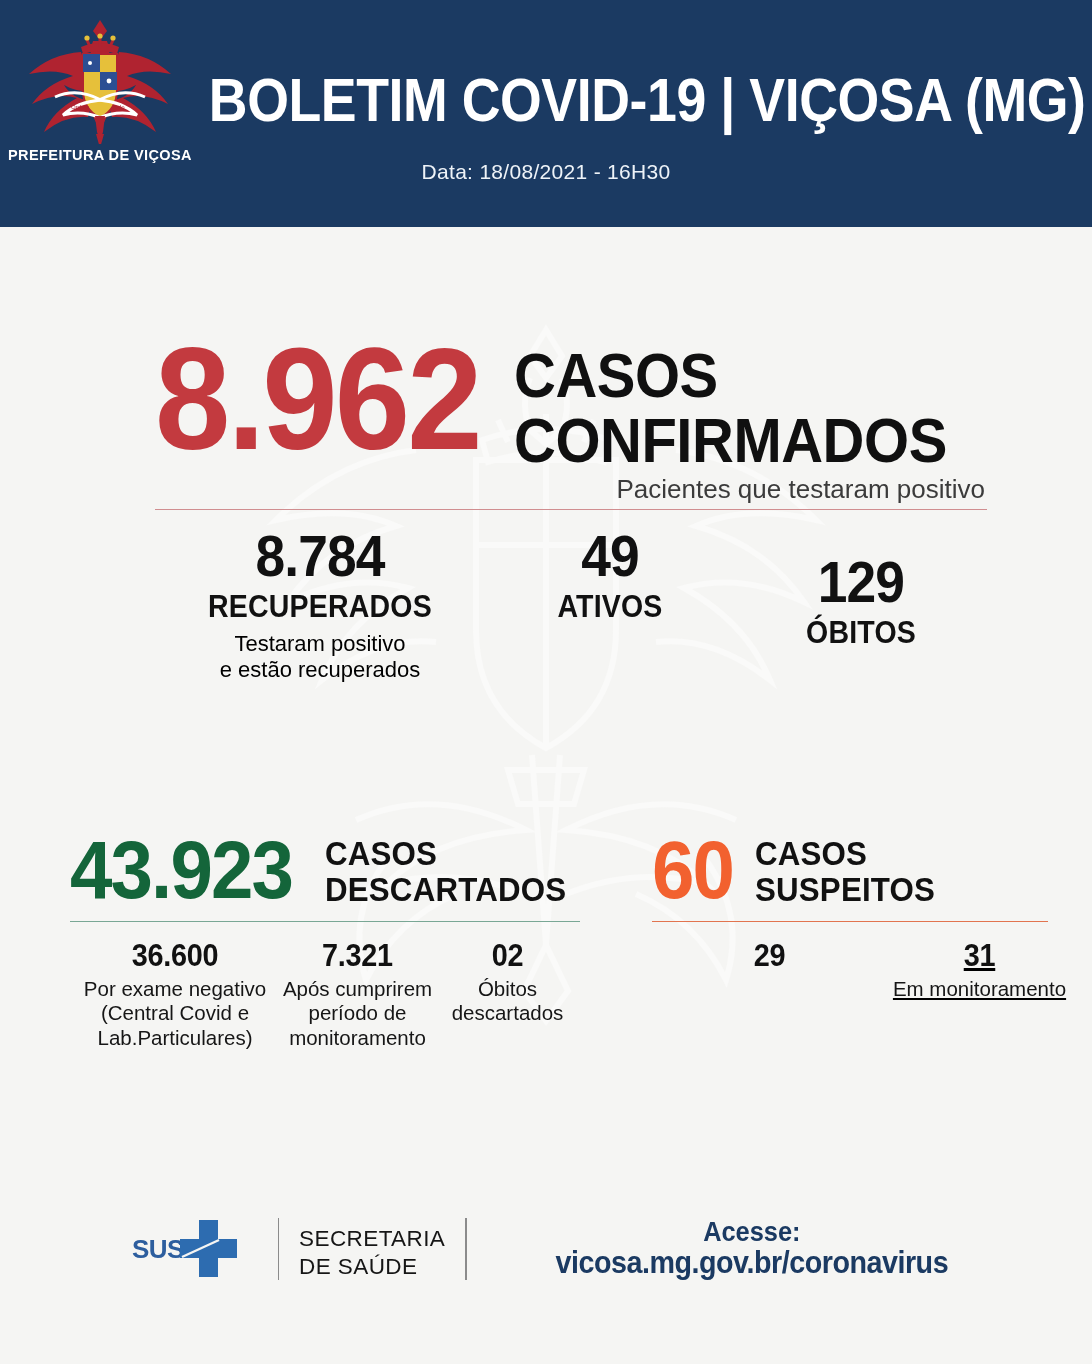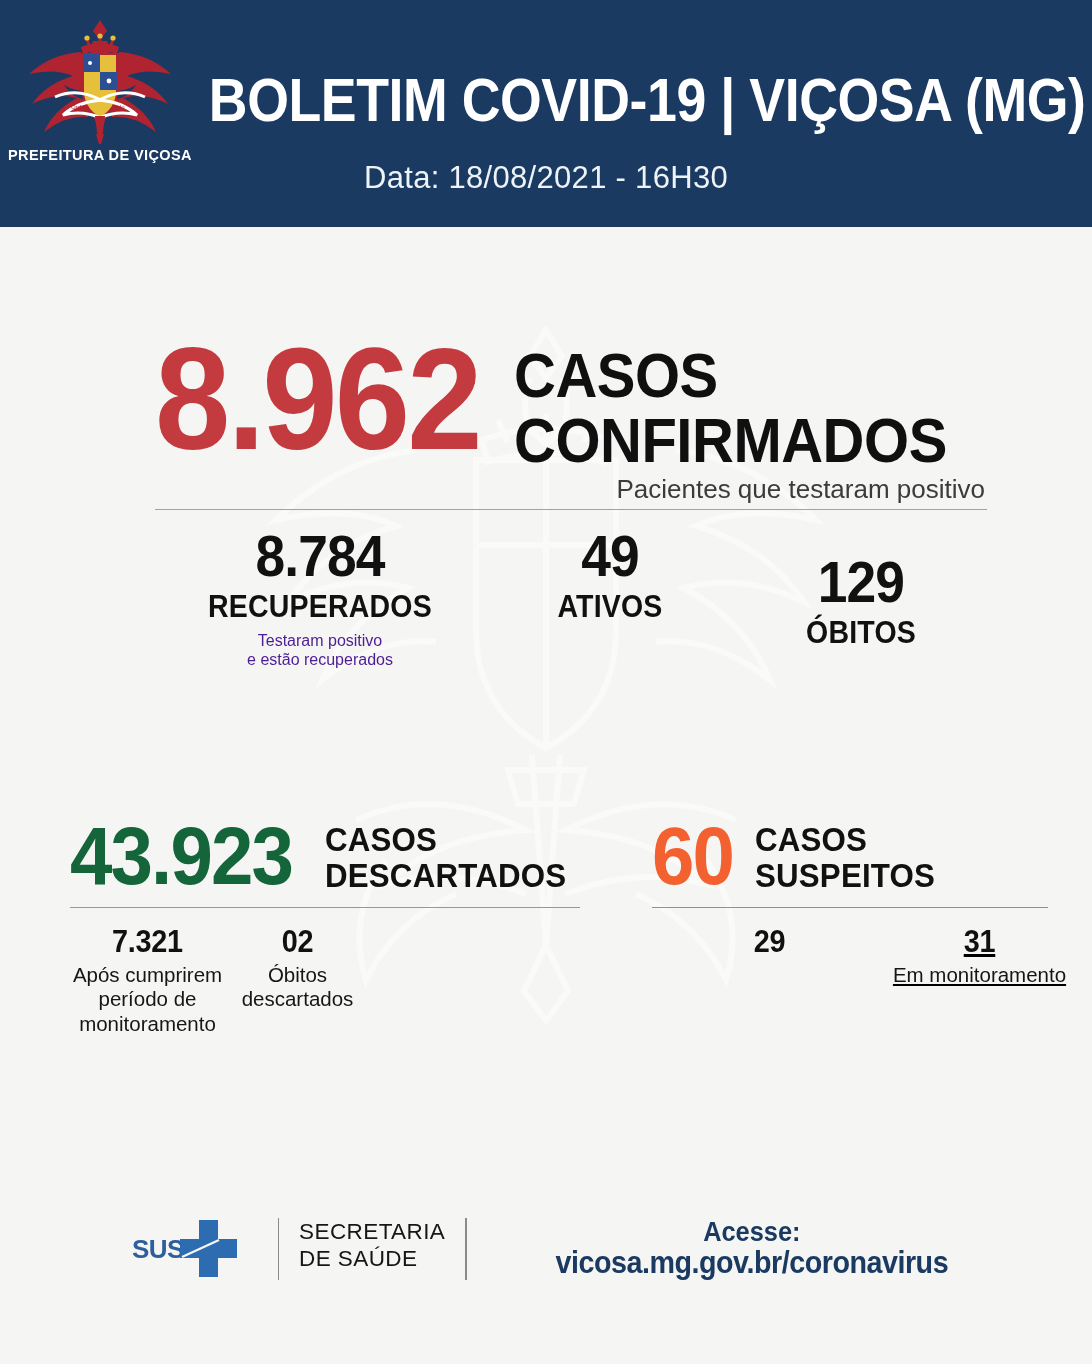--- a/index.html
+++ b/index.html
@@ -73,21 +73,21 @@
     padding-left:10px;
     margin-top:22px;
     font-family:"Liberation Sans", sans-serif;
   }
   .header-date {
     position:absolute;
     left:0; right:0;
     top:160px;
     text-align:center;
     color:#eef3f8;
-    font-size:31px;
+    font-size:21px;
     font-weight:normal;
     letter-spacing:0.3px;
     font-family:"Liberation Sans", sans-serif;
   }
 
   
   .main { position:relative; z-index:2; }
 
   
   .confirmed-block {
@@ -161,31 +161,31 @@
     color:#111111;
     font-size:31px;
     font-weight:bold;
     line-height:1.15;
     margin-top:4px;
     letter-spacing:0.2px;
     transform:scaleX(0.92);
     font-family:"Liberation Sans", sans-serif;
   }
   .substat-desc {
-    color:#4c1d95;
-    font-size:16px;
+    color:#000000;
+    font-size:22px;
     line-height:1.22;
     margin-top:6px;
     font-family:"Liberation Sans", sans-serif;
   }
 
   
   .lower {
     position:absolute;
-    top:590px; left:0;
+    top:604px; left:0;
     width:1092px;
     display:flex;
   }
   .panel-green { width:600px; padding-left:70px; }
   .panel-orange { width:492px; padding-left:52px; }
 
   .panel-head { display:flex; align-items:flex-start; }
   .panel-number {
     font-size:82px;
     font-weight:bold;
@@ -242,21 +242,21 @@
   .bd-o1 { width:235px; }
   .bd-o2 { width:185px;text-decoration:underline; }
 
   
   .footer {
     position:absolute;
     z-index:2;
     left:0; top:1218px;
     width:1092px;
     display:flex;
-    align-items:flex-start;
+    align-items:flex-end;
     justify-content:center;
   }
   .sus-logo {
     display:flex;
     align-items:center;
     width:116px;
     margin-right:10px;
   }
   .sus-svg { width:116px; height:62px; display:block; }
   .fdiv {
@@ -379,20 +379,26 @@
       <div class="panel-green">
         <div class="panel-head">
           <div class="panel-number green">43.923</div>
           <div class="panel-label">
             <div>CASOS</div>
             <div>DESCARTADOS</div>
           </div>
         </div>
         <div class="rule-green"></div>
         <div class="breakdown">
+          <div class="bd-item bd-g1">
+            <div class="bd-number">36.600</div>
+            <div class="bd-desc" style="white-space: pre-line;">Por exame negativo
+(Central Covid e
+Lab.Particulares)</div>
+          </div>
           <div class="bd-item bd-g2">
             <div class="bd-number">7.321</div>
             <div class="bd-desc" style="white-space: pre-line;">Após cumprirem
 período de
 monitoramento</div>
           </div>
           <div class="bd-item bd-g3">
             <div class="bd-number">02</div>
             <div class="bd-desc" style="white-space: pre-line;">Óbitos
 descartados</div>

